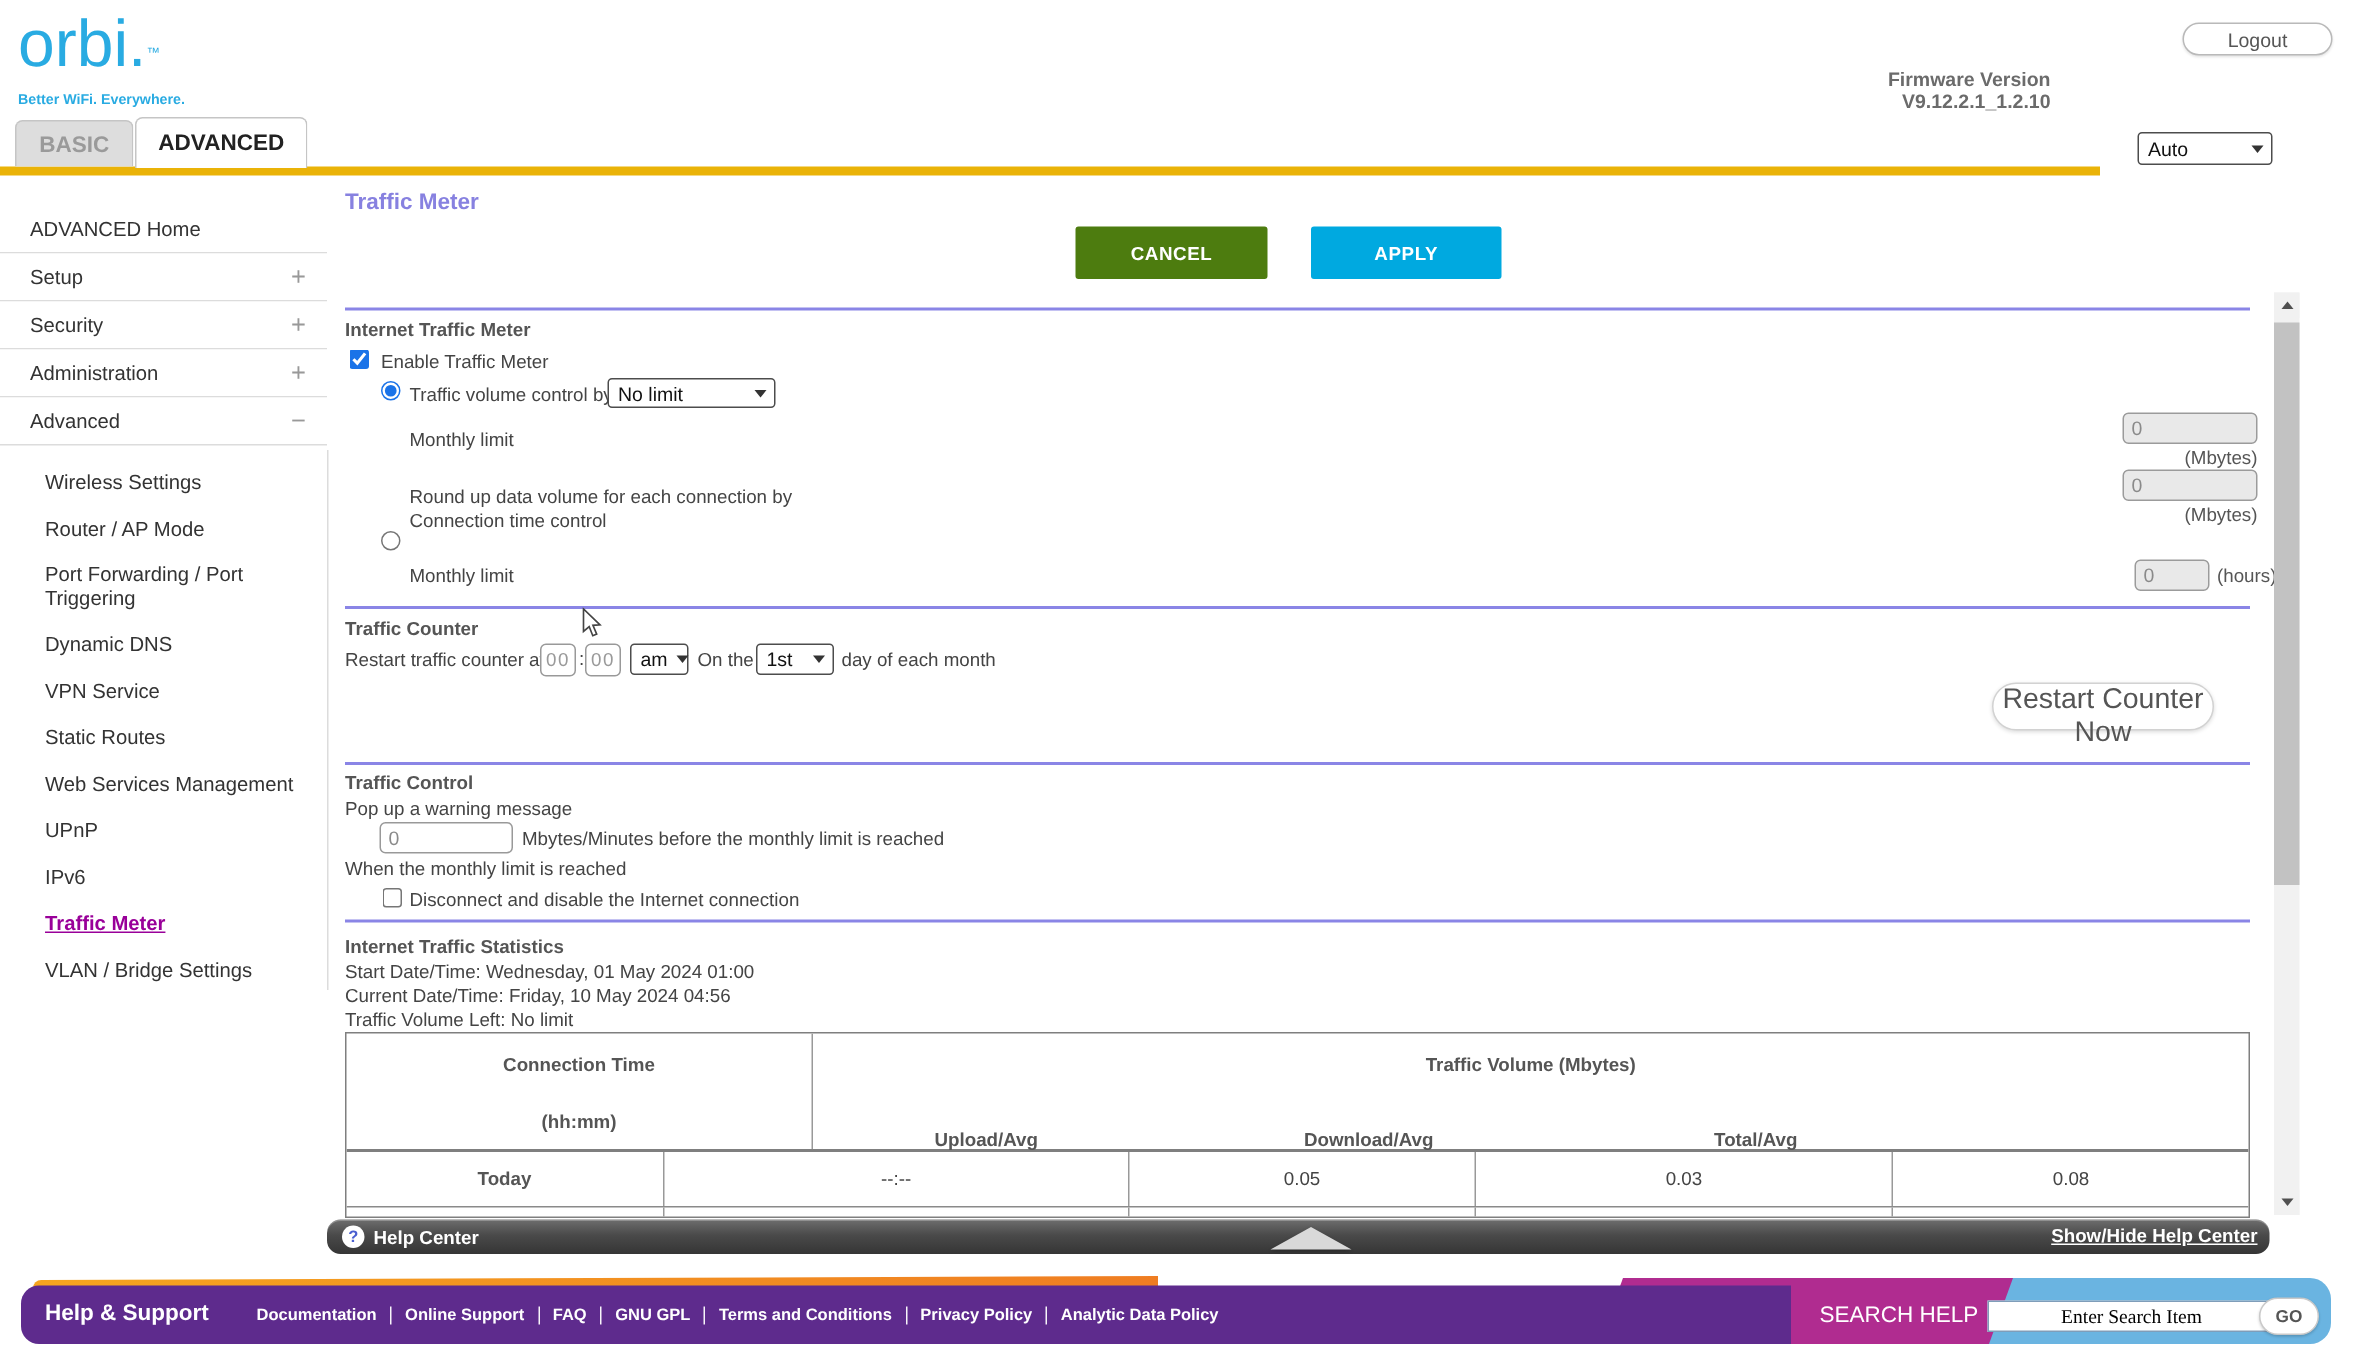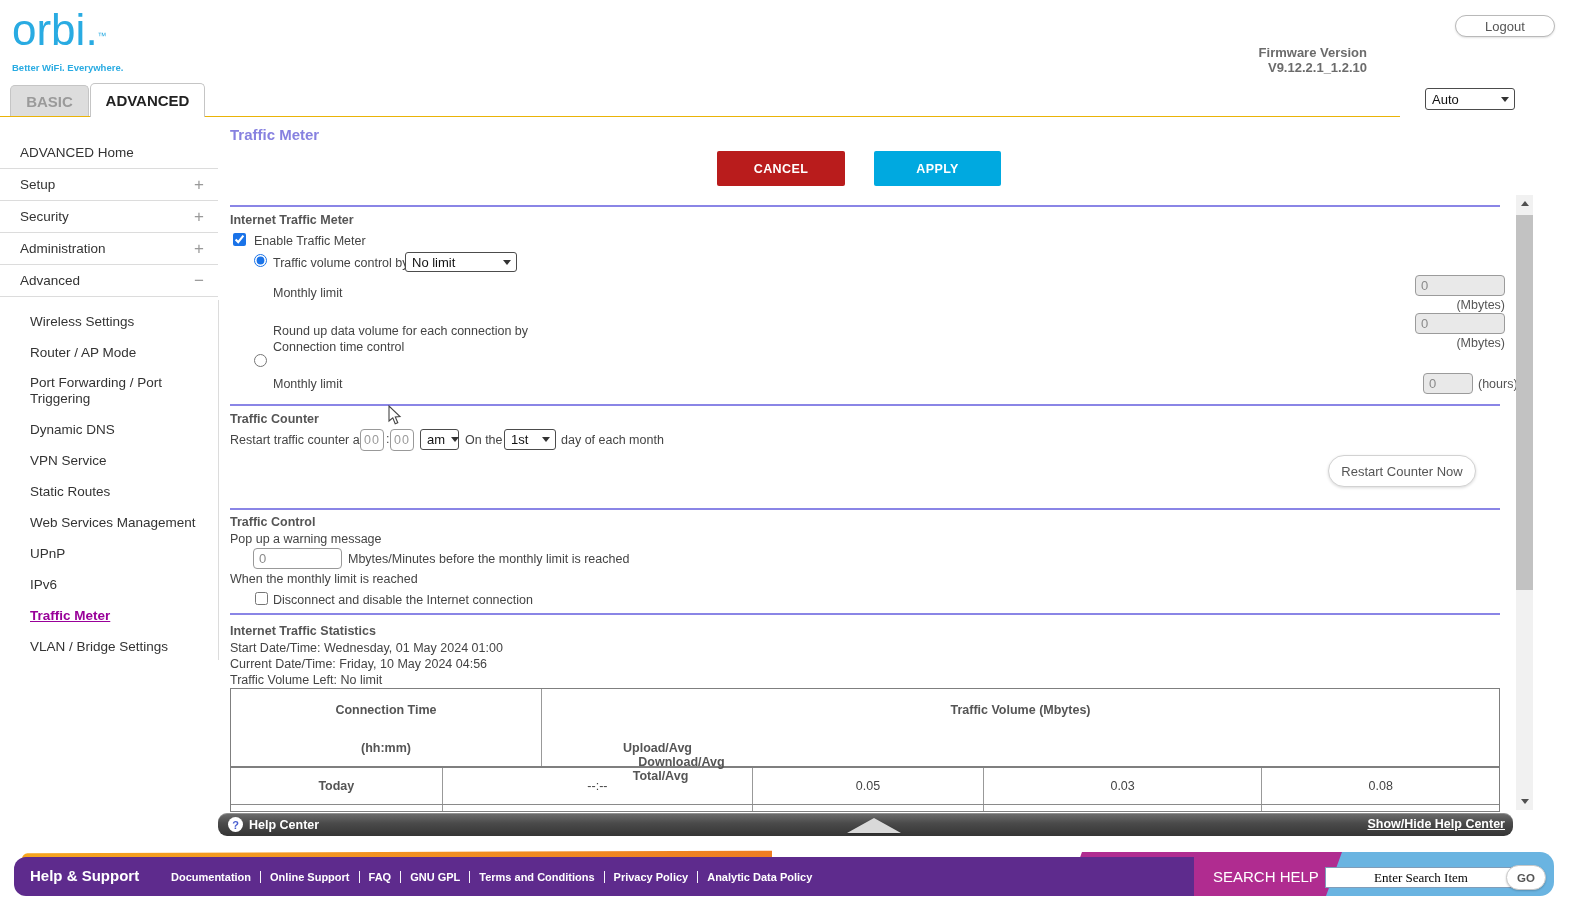--- a/index.html
+++ b/index.html
@@ -2,21 +2,21 @@
 <html><head>
 <meta charset="utf-8">
 <style>
   * { margin:0; padding:0; box-sizing:border-box; }
   html,body { background:#fff; }
   body { font-family:"Liberation Sans", sans-serif; }
   .page { position:relative; width:1580px; height:905px; background:#fff; overflow:hidden; }
   .abs { position:absolute; }
 
   
-  .header { left:0; top:0; width:1400px; height:117px; border-bottom:1px solid #eab308; background:#fff; }
+  .header { left:0; top:0; width:1400px; height:117px; border-bottom:6px solid #eab308; background:#fff; }
   .logo-text { font-size:44px; color:#29abe2; font-weight:500; letter-spacing:0px; line-height:40px; }
   .logo-tm { font-size:9px; vertical-align:6px; color:#29abe2; }
   .logo-tagline { font-size:9.5px; color:#29abe2; margin-top:6px; font-weight:bold; }
   .logout { left:1455px; top:15px; width:100px; height:22px; background:#fff; border:1px solid #b9b9b9;
             border-radius:11px; color:#555; font-size:13px; box-shadow:0 1px 2px rgba(0,0,0,.12);
             font-family:"Liberation Sans",sans-serif; cursor:pointer; }
   .firmware { right:33px; top:45px; text-align:right; font-size:13px; font-weight:bold; color:#6b6b6b; line-height:15px; }
   .tab { position:absolute; display:flex; align-items:center; justify-content:center;
          font-weight:bold; font-size:15px; border-radius:5px 5px 0 0; }
   .tab-basic { left:10px; bottom:0; width:79px; height:31px; background:#ddd; color:#9a9a9a;
@@ -37,50 +37,50 @@
               border-bottom:1px solid #dcdcdc; cursor:pointer; background:#fff; }
   .nav-exp { position:absolute; right:14px; top:0; color:#999; font-size:17px; }
   .sidebar-sub { left:0; top:306px; width:218px; }
   .sub-item { padding-left:30px; padding-right:10px; height:31px; line-height:31px; font-size:13.5px; color:#333; cursor:pointer; }
   .sub-item.two-line { height:46px; line-height:15.5px; padding-top:7px; }
   .sub-item.active { color:#990099; font-weight:bold; text-decoration:underline; }
   .side-rule { left:218px; top:300px; width:1px; height:360px; background:#dcdcdc; }
 
   
   .page-title { left:230px; top:126px; font-size:15px; font-weight:bold; color:#8781e0; }
-  .btn-cancel { left:717px; top:151px; width:128px; height:35px; background:#b91c1c; color:#fff;
+  .btn-cancel { left:717px; top:151px; width:128px; height:35px; background:#4d7c0f; color:#fff;
                 border:none; font-weight:bold; font-size:12.5px; letter-spacing:.4px; cursor:pointer;
                 font-family:"Liberation Sans",sans-serif; border-radius:2px; }
   .btn-apply  { left:874px; top:151px; width:127px; height:35px; background:#00a9e0; color:#fff;
                 border:none; font-weight:bold; font-size:12.5px; letter-spacing:.4px; cursor:pointer;
                 font-family:"Liberation Sans",sans-serif; border-radius:2px; }
   .hr-purple { left:230px; width:1270px; height:2px; background:#8a85e6; }
   .sec-head { font-size:12.5px; font-weight:bold; color:#555; }
   .lbl { font-size:12.5px; color:#444; }
   .unit { font-size:12.5px; color:#555; }
   input[type=checkbox], input[type=radio] { accent-color:#1a73e8; width:13px; height:13px; cursor:pointer; }
   .ginput { background:#e9e9e9; border:1px solid #9b9b9b; border-radius:4px; color:#8a8a8a; font-size:13px;
             padding:0 5px; height:21px; font-family:"Liberation Sans",sans-serif; }
   .winput { background:#fff; border:1px solid #999; border-radius:4px; color:#8a8a8a; font-size:13px;
             padding:0 5px; height:21px; font-family:"Liberation Sans",sans-serif; }
   .tinput { background:#fff; border:1px solid #999; border-radius:4px; color:#9a9a9a; font-size:12.5px;
             height:22px; width:24px; text-align:center; font-family:"Liberation Sans",sans-serif; letter-spacing:1px; }
-  .pill-btn { background:#fff; border:1px solid #d2d2d2; border-radius:17px; color:#555; font-size:13px;
+  .pill-btn { background:#fff; border:1px solid #d2d2d2; border-radius:17px; color:#555; font-size:19px;
               box-shadow:0 1px 3px rgba(0,0,0,.15); cursor:pointer; font-family:"Liberation Sans",sans-serif; }
 
   
   .itable { left:230px; top:688px; width:1270px; height:124px; border:1px solid #7f7f7f; background:#fff;
             font-size:12.5px; color:#444; overflow:hidden; }
   .it-header { display:flex; height:79px; border-bottom:2px solid #7f7f7f; font-weight:bold; color:#555; }
   .hcell { position:relative; }
   .w-period { width:212px; } .w-conn { width:311px; } .w-up { width:231px; } .w-down { width:279px; } .w-tot { width:237px; }
   .br { border-right:1px solid #999; }
   .hl1 { position:absolute; top:14px; width:100%; text-align:center; }
   .hl2 { position:absolute; top:52px; width:100%; text-align:center; }
-  .vol-sub { position:absolute; top:52px; left:0; width:100%; display:flex;flex-direction:column; }
+  .vol-sub { position:absolute; top:64px; left:0; width:100%; display:flex; }
   .vol-sub span { text-align:center; }
   .it-row { display:flex; height:37px; border-bottom:1px solid #8a8a8a; }
   .it-row .cell { display:flex; align-items:center; justify-content:center; }
   .it-row.partial { height:8px; border-bottom:none; }
 
   
   .scrollbar { left:1516px; top:195px; width:17px; height:615px; background:#f1f1f1; }
   .sb-btn { position:absolute; left:0; width:17px; height:17px; background:#f1f1f1; display:flex;
             align-items:center; justify-content:center; cursor:pointer; }
   .sb-up { top:0; } .sb-down { bottom:0; }

